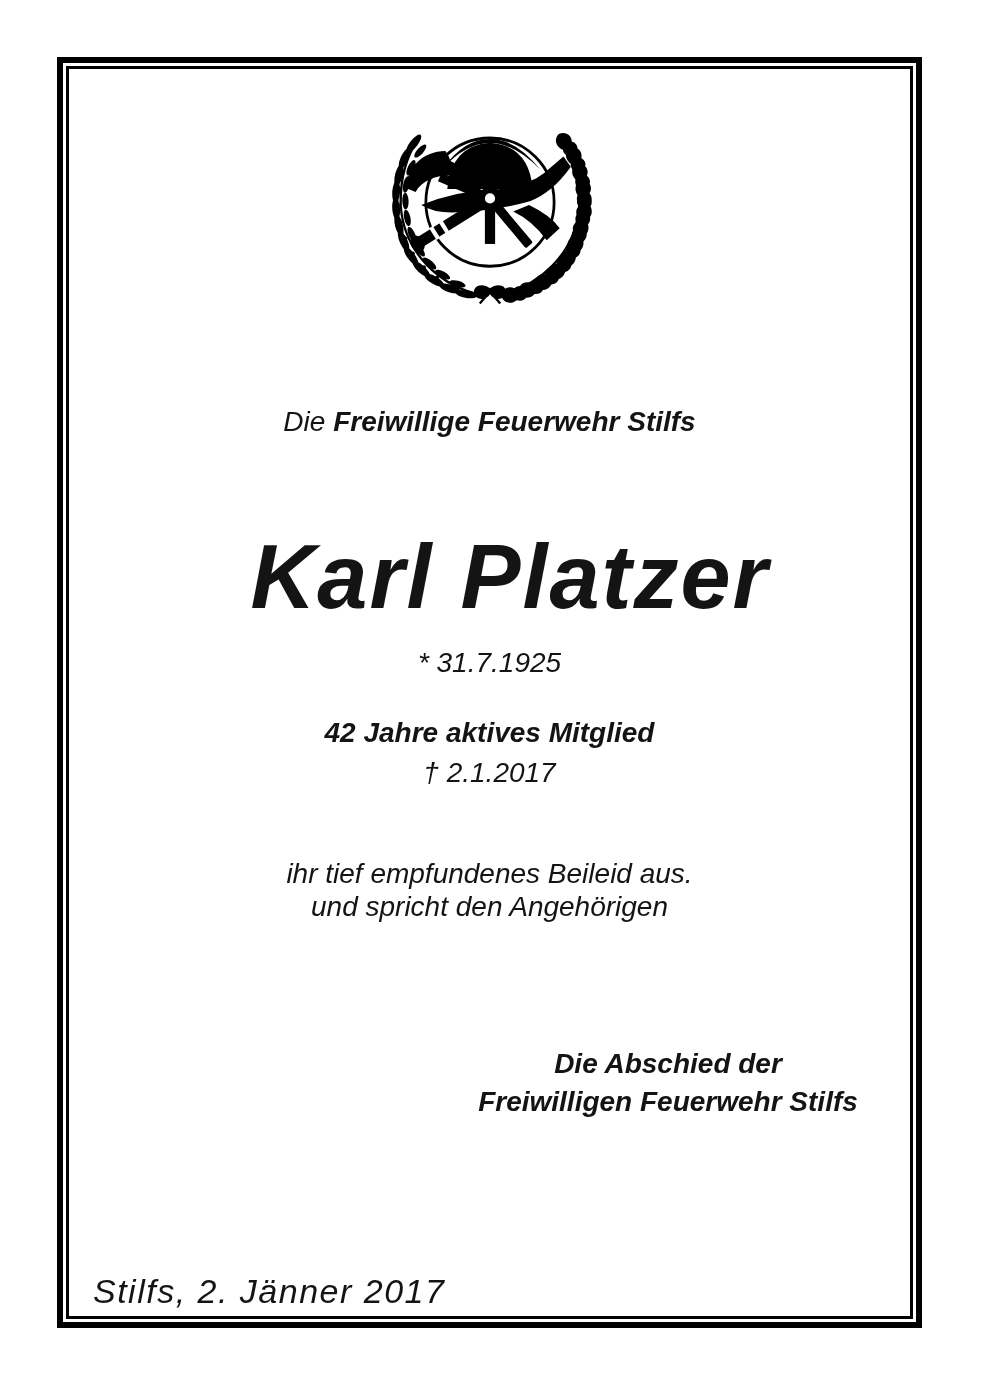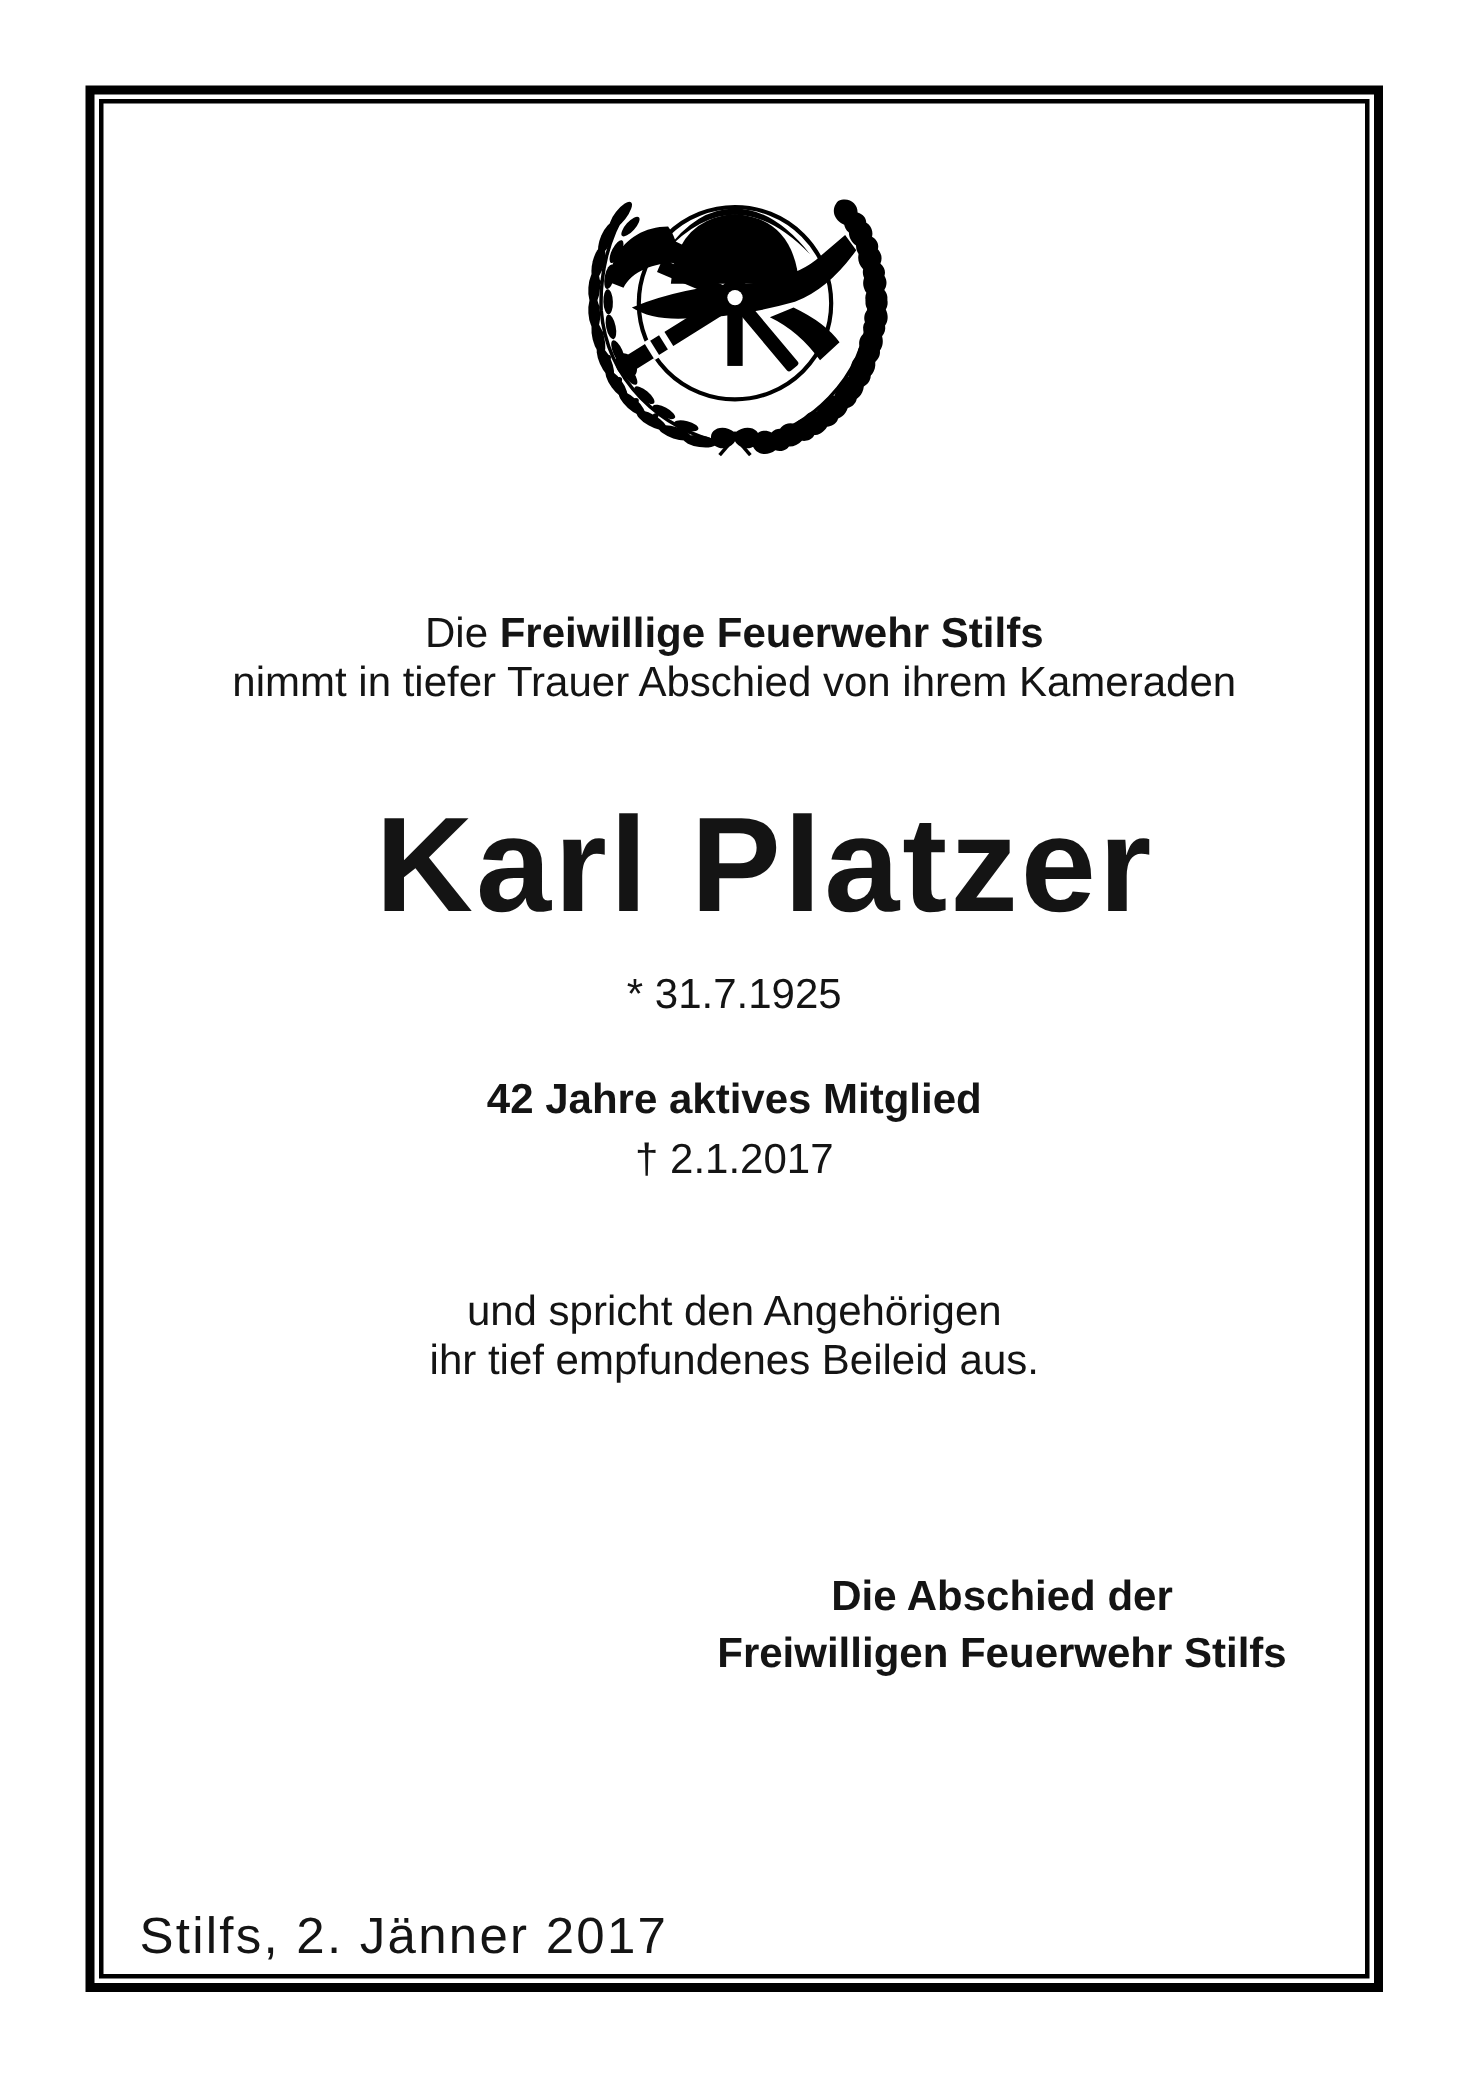--- a/index.html
+++ b/index.html
@@ -24,20 +24,21 @@
     box-sizing: border-box;
     border: 6px solid #000;
     padding: 3px;
   }
   .frame-inner {
     width: 100%;
     height: 100%;
     box-sizing: border-box;
     border: 3px solid #000;
     position: relative;
+    font-style: italic;
   }
   .emblem {
     position: absolute;
     top: 56px;
     left: 0;
     right: 0;
     text-align: center;
   }
   .centerblock {
     position: absolute;
@@ -207,37 +208,36 @@
           <path d="M32,80 Q70,65 106,64 Q145,61 164,46 L185,28 L193,39 Q173,67 149,76 Q110,87 70,88 Q46,89 32,80 Z"></path>
 
           <circle cx="106" cy="73" r="12.5"></circle>
           <circle cx="106" cy="73" r="5.5" fill="#fff"></circle>
         </g>
       </svg>
     </div>
 
     <div class="centerblock intro">
       <div><span>Die </span><span class="b">Freiwillige Feuerwehr Stilfs</span></div>
-      <div>nimmt in tiefer Trauer Abschied von ihrem Kameraden</div>
     </div>
 
     <h1 class="centerblock name">Karl Platzer</h1>
 
     <div class="centerblock dates">
       <span>* 31.7.1925</span>
       <span>† 2.1.2017</span>
     </div>
 
     <div class="centerblock membership">
       <div>42 Jahre aktives Mitglied</div>
     </div>
 
     <div class="centerblock condolence">
+      <div>ihr tief empfundenes Beileid aus.</div>
       <div>und spricht den Angehörigen</div>
-      <div>ihr tief empfundenes Beileid aus.</div>
     </div>
 
     <div class="signature">
       <div>Die Abschied der</div>
       <div>Freiwilligen Feuerwehr Stilfs</div>
     </div>
 
     <div class="placedate">Stilfs, 2. Jänner 2017</div>
 
   </div>

